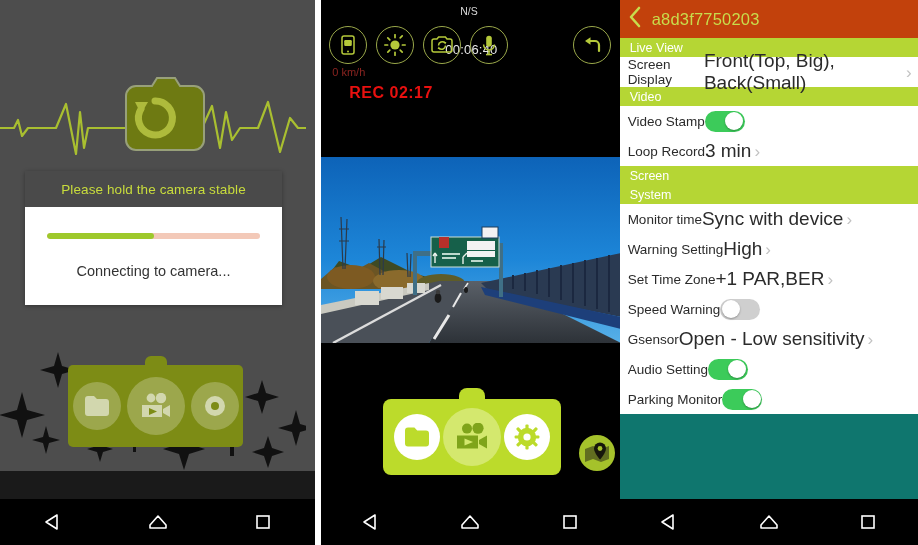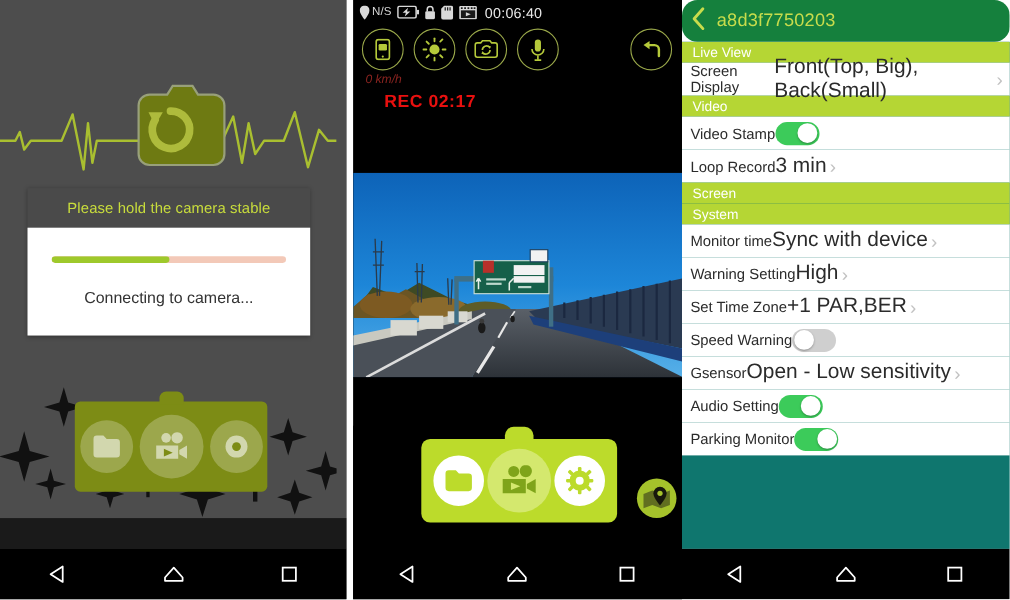--- a/index.html
+++ b/index.html
@@ -60,36 +60,36 @@
     width: 48px; height: 48px; border-radius: 50%; background: rgba(255,255,255,.24);
     display: flex; align-items: center; justify-content: center;
   }
   .mg-circle.big { width: 58px; height: 58px; }
   .p1-dark-strip { position: absolute; left: 0; bottom: 46px; width: 100%; height: 28px; background: #1a1a1a; }
 
   
   .statusbar {
     position: absolute; top: 0; left: 0; width: 100%; height: 22px;
     display: flex; align-items: center; gap: 5px; padding: 0 6px;
-    color: #d8d8d8; font-size: 12.5px;
+    color: #d8d8d8; font-size: 12.5px; flex-direction: column;
   }
   .sb-time { margin-left: 2px; color: #e8e8e8; font-size: 13px; letter-spacing: .2px; }
   .sb-ns { font-size: 10.5px; color: #d8d8d8; margin-left: -3px; }
 
   .tooltray { position: absolute; top: 26px; left: 8px; display: flex; gap: 9px; }
   .tool-circle {
     width: 38px; height: 38px; border-radius: 50%;
     border: 1.6px solid #9aa84a; display: flex; align-items: center; justify-content: center;
   }
   .back-circle {
     position: absolute; top: 26px; right: 9px;
     width: 38px; height: 38px; border-radius: 50%;
     border: 1.6px solid #9aa84a; display: flex; align-items: center; justify-content: center;
   }
-  .speed-txt { position: absolute; top: 66px; left: 11px; color: #8b2420; font-size: 11px; font-style: italic; }
+  .speed-txt { position: absolute; top: 66px; left: 11px; color: #8b2420; font-size: 11px; }
   .rec-txt { position: absolute; top: 84px; left: 28px; color: #e8100f; font-size: 16px; font-weight: bold; letter-spacing: .5px; }
 
   .videoview { position: absolute; top: 157px; left: 0; width: 300px; height: 186px; overflow: hidden; background: #0a1626; }
   .bottombar { position: absolute; bottom: 46px; left: 0; width: 300px; height: 112px; background: #000; }
   .menu-panel {
     position: absolute; left: 62px; bottom: 24px; width: 178px; height: 76px;
     background: #bcdb2b; border-radius: 8px;
   }
   .menu-panel .nub2 {
     position: absolute; top: -11px; left: 50%; transform: translateX(-50%);
@@ -101,22 +101,22 @@
     display: flex; align-items: center; justify-content: center;
   }
   .mp-circle.mid { width: 58px; height: 58px; background: #d4e86e; }
   .gpsbtn {
     position: absolute; right: 6px; bottom: 28px; width: 36px; height: 36px;
     border-radius: 50%; background: #a5c22b; display: flex; align-items: center; justify-content: center;
   }
 
   
   .s-header {
-    height: 38px; background: #15803d; display: flex; align-items: center;
-    padding-left: 8px; gap: 10px; border-radius: 14px;
+    height: 38px; background: #c2410c; display: flex; align-items: center;
+    padding-left: 8px; gap: 10px;
   }
   .s-title { color: #c8dc4c; font-size: 16.5px; letter-spacing: .2px; }
   .s-list { position: absolute; top: 38px; left: 0; width: 300px; bottom: 46px; background: #0f766e; overflow: hidden; }
   .s-section {
     background: #b5d634; color: #ffffff; font-size: 12.5px;
     padding: 4px 0 4px 10px; height: 19px; line-height: 12px;
     display: flex; align-items: center;
   }
   .s-row {
     display: flex; align-items: center; 

